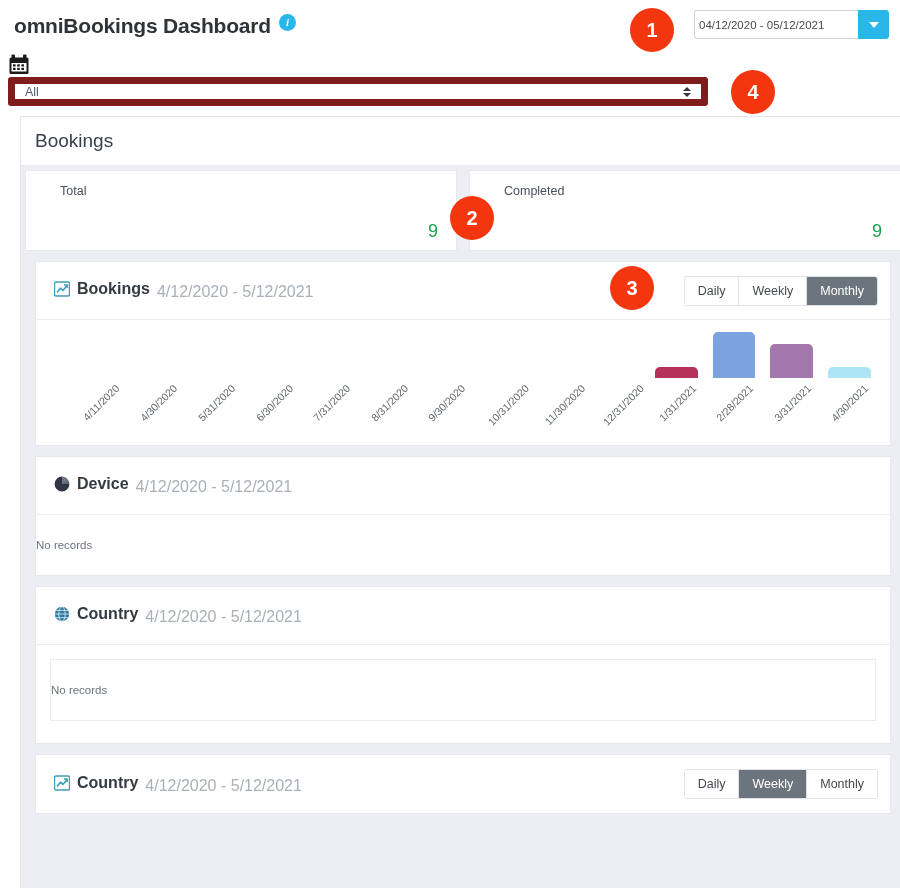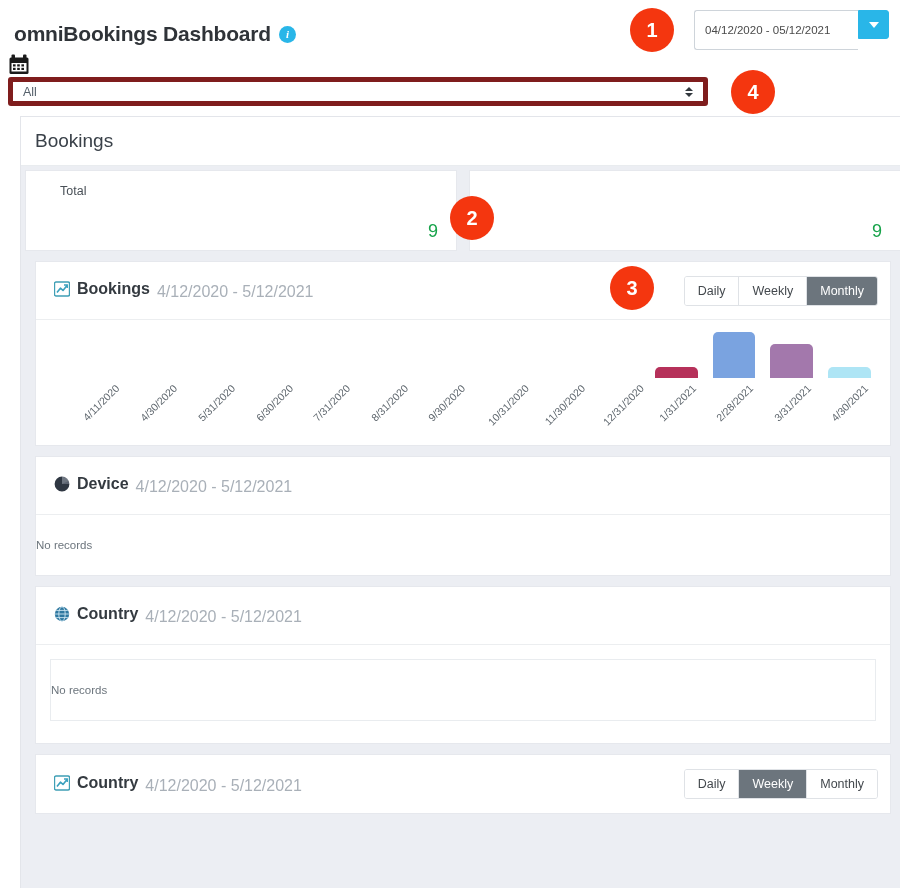--- a/index.html
+++ b/index.html
@@ -17,48 +17,48 @@
   }
 
   
   .header {
     position: absolute; left: 0; top: 0;
     width: 900px; height: 112px;
     background: #ffffff;
   }
   .title-row {
     position: absolute; left: 14px; top: 14px;
-    display: flex; align-items: center; gap: 8px; margin-top: 8px;
+    display: flex; align-items: flex-start; gap: 8px;
   }
   .page-title {
     font-size: 21px; font-weight: bold; color: #2f3338;
     letter-spacing: -0.2px; white-space: nowrap;
   }
   .info-icon {
     width: 17px; height: 17px; border-radius: 50%;
     background: #29b6e8; color: #ffffff;
     font-size: 11px; font-weight: bold; font-style: italic;
     font-family: "Liberation Serif", serif;
     display: flex; align-items: center; justify-content: center;
     line-height: 1;
   }
 
   
   .daterange {
     position: absolute; right: 11px; top: 10px;
     display: flex; height: 29px;
   }
   .daterange-field {
-    width: 164px; height: 40px;
+    width: 164px; height: 29px;
     background: #ffffff;
     border: 1px solid #ced4da;
     border-right: none;
     border-radius: 3px 0 0 3px;
     display: flex; align-items: center;
-    padding-left: 10px;
+    padding-left: 4px;
     font-size: 11.5px; color: #4a4a4a;
     white-space: nowrap;
   }
   .daterange-btn {
     width: 31px; height: 29px;
     background: #29b6e8;
     border: 1px solid #29b6e8;
     border-radius: 0 3px 3px 0;
     display: flex; align-items: center; justify-content: center;
   }
@@ -71,21 +71,21 @@
 
   
   .cal-icon {
     position: absolute; left: 8px; top: 54px;
     width: 22px; height: 22px;
   }
   .filter-select {
     position: absolute; left: 8px; top: 77px;
     width: 700px; height: 29px;
     background: #ffffff;
-    border: 5px solid #7f1d1d;
+    border: 7px solid #7f1d1d;
     border-radius: 3px;
     display: flex; align-items: center;
     padding: 0 10px;
     font-size: 12.5px; color: #55606b;
   }
   .select-arrows {
     position: absolute; right: 10px; top: 50%;
     transform: translateY(-50%);
     display: flex; flex-direction: column; gap: 2px;
   }
@@ -290,20 +290,21 @@
     <div class="panel-head">
       <span class="panel-title">Bookings</span>
     </div>
 
     <div class="stats-row">
       <div class="stat-card">
         <div class="stat-label">Total</div>
         <div class="stat-value">9</div>
       </div>
       <div class="stat-card">
+        <div class="stat-label">Completed</div>
         <div class="stat-value">9</div>
       </div>
     </div>
 
     <div class="card">
       <div class="card-head">
         <div class="card-title-wrap">
           <span class="card-title">
             <span class="ico">
               <svg class="ico" viewBox="0 0 16 16">

